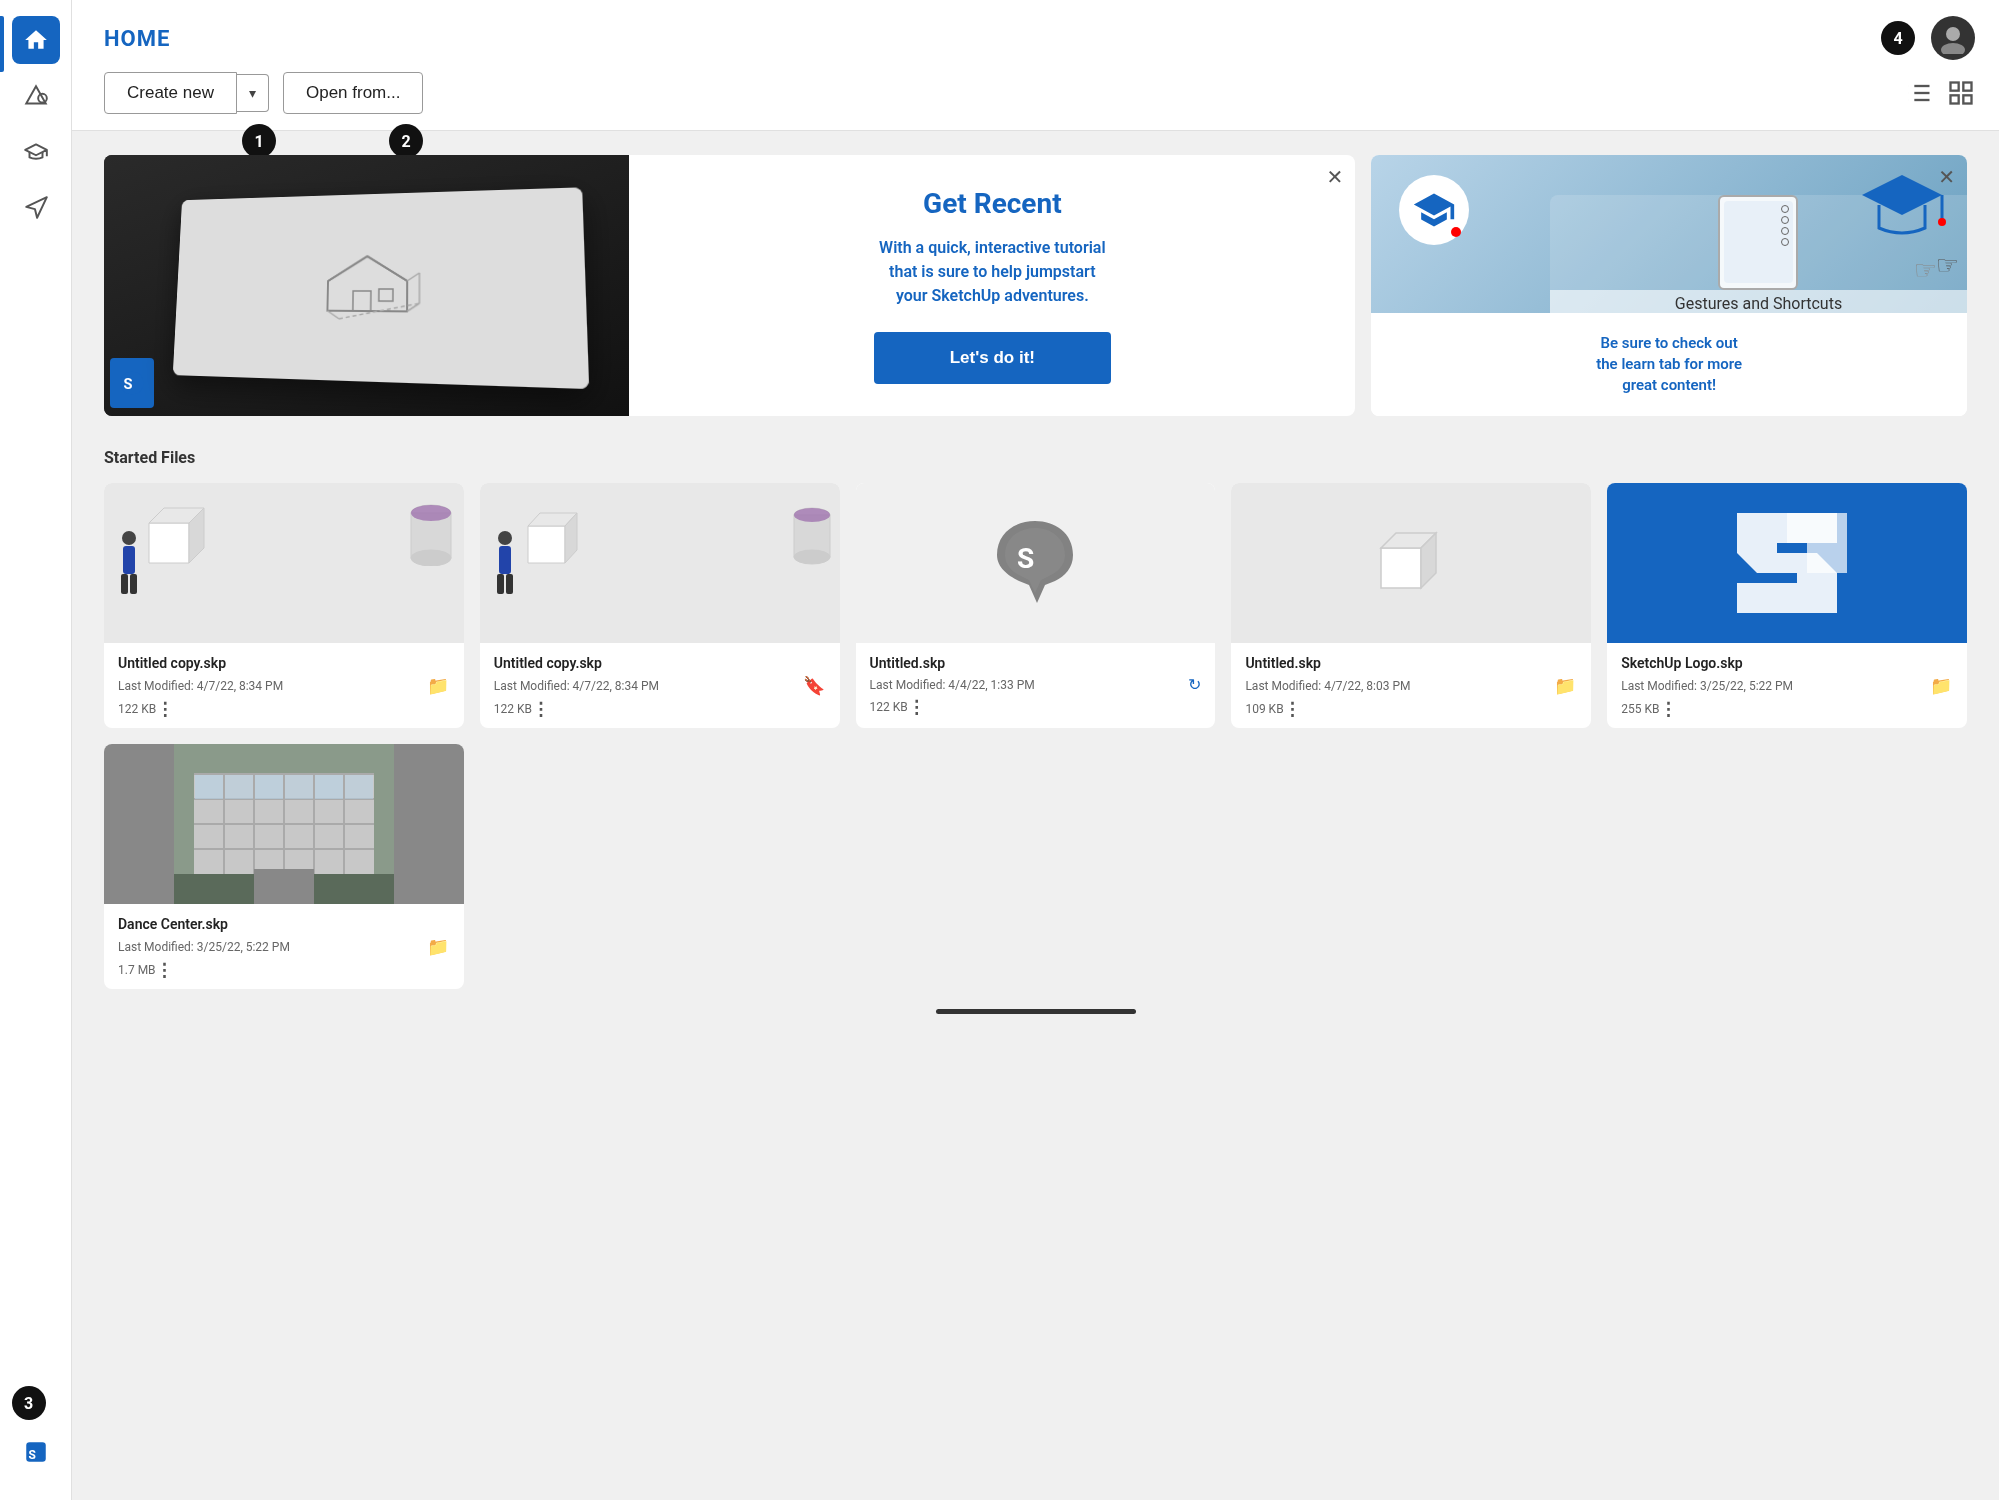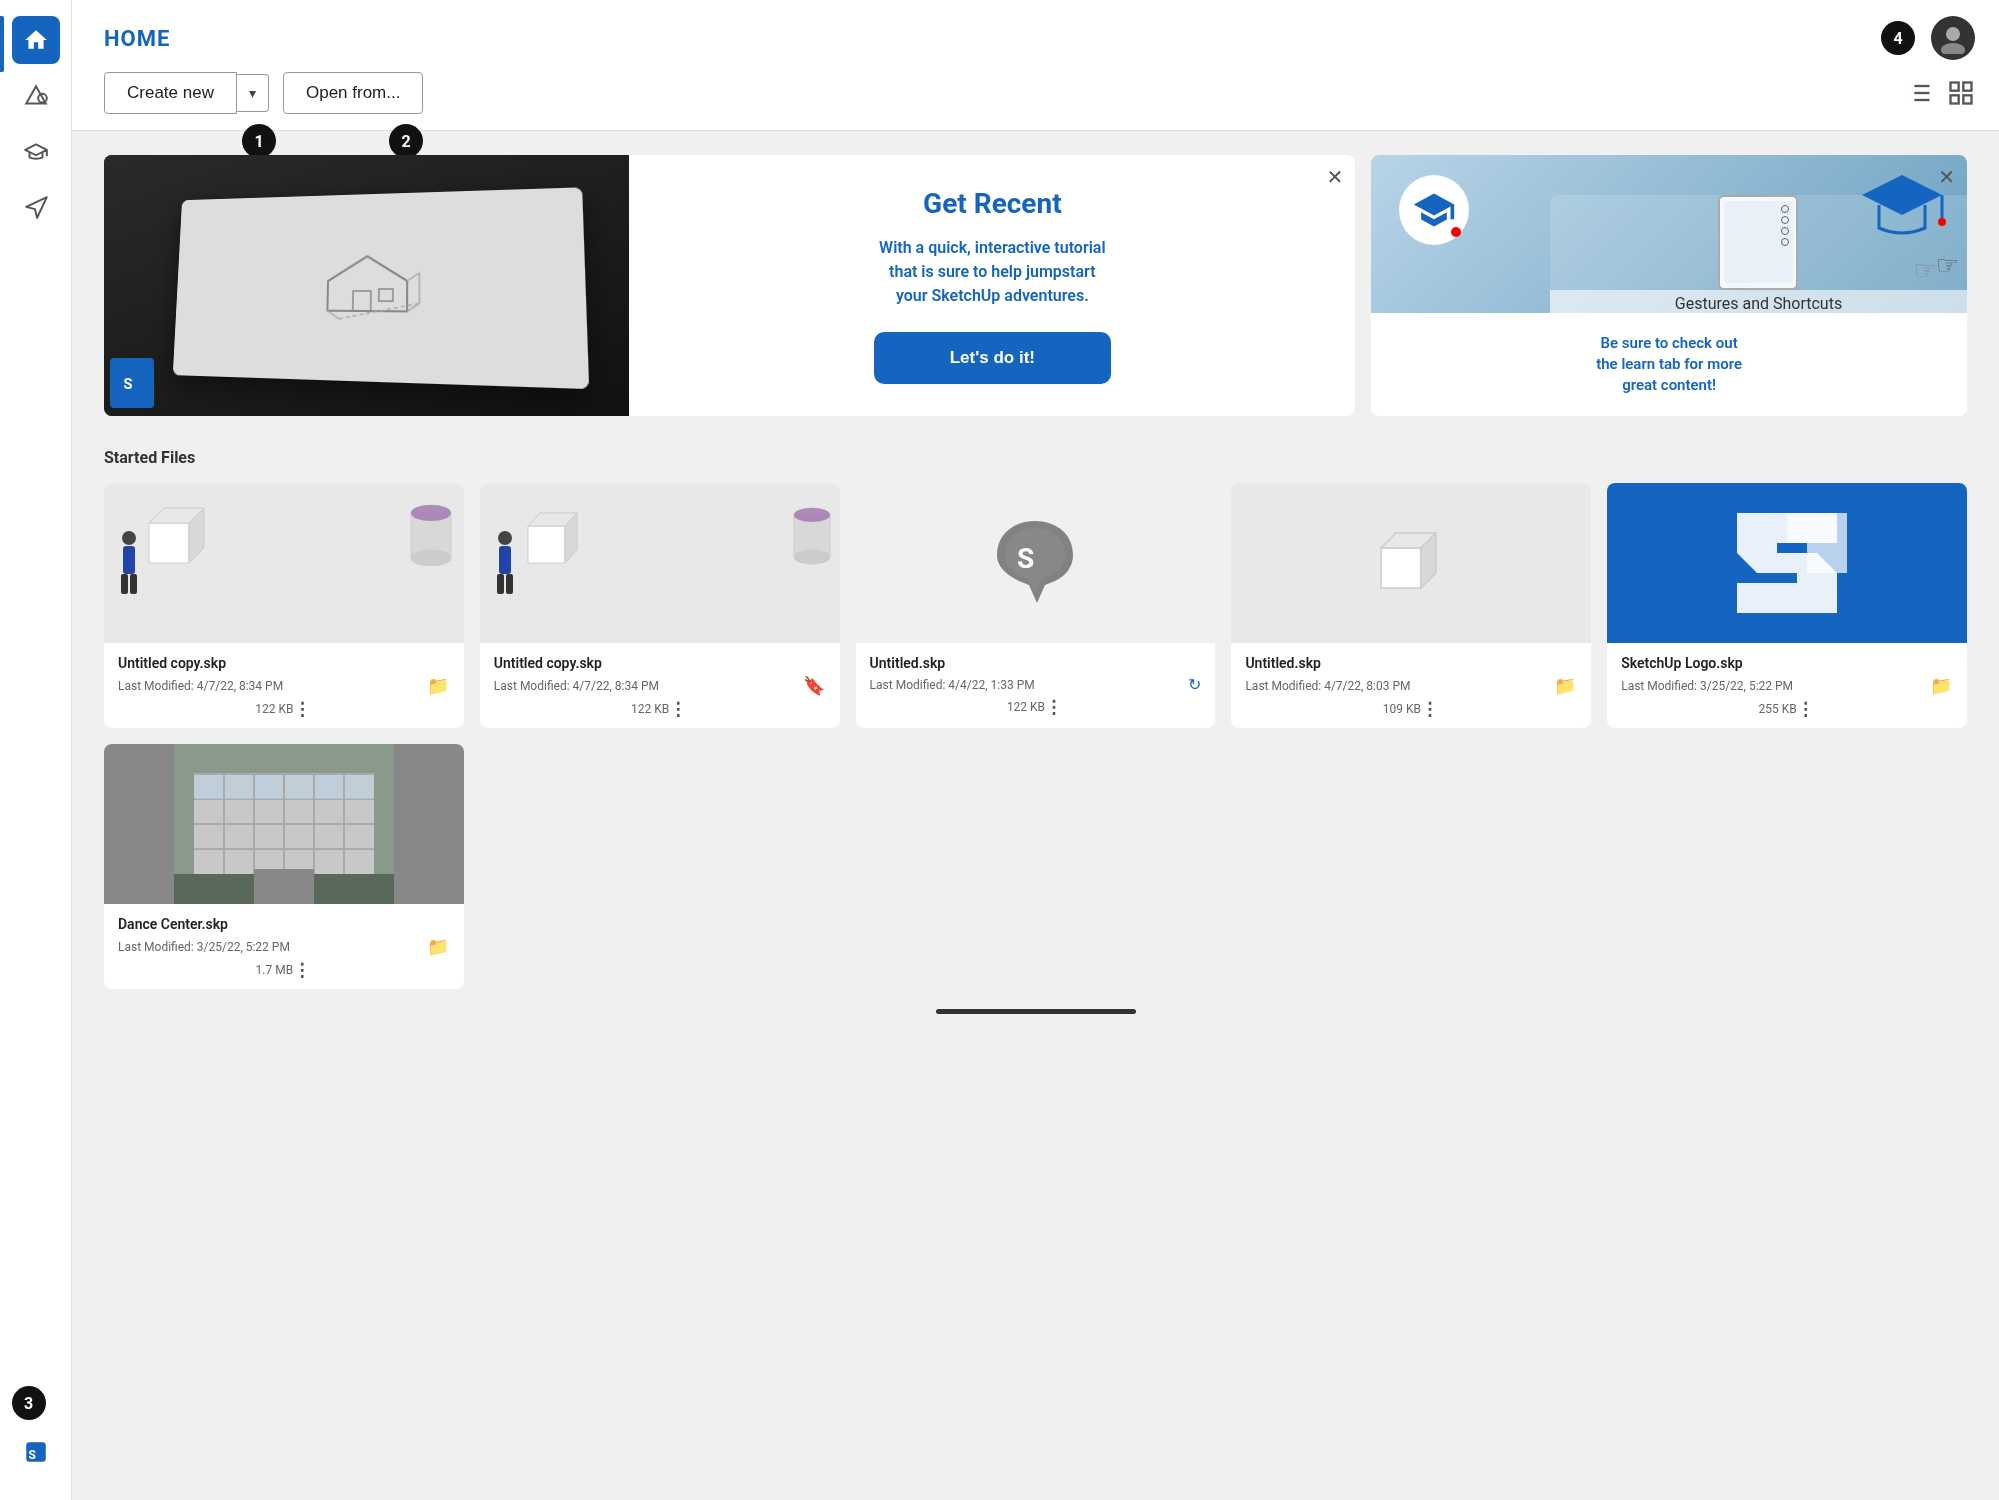--- a/index.html
+++ b/index.html
@@ -208,21 +208,21 @@
       font-weight: 600;
       color: #1565c0;
       margin-bottom: 24px;
       line-height: 1.5;
     }
     .btn-lets-do {
       background: #1565c0;
       color: #fff;
       border: none;
       padding: 16px 76px;
-      border-radius: 10px;
+      border-radius: 4px;
       font-size: 17px;
       font-weight: 600;
       cursor: pointer;
     }
     .close-btn {
       position: absolute;
       top: 10px;
       right: 12px;
       background: none;
       border: none;
@@ -309,21 +309,21 @@
       justify-content: space-between;
       margin-bottom: 4px;
     }
     .file-date {
       font-size: 12px;
       color: #666;
     }
     .file-size-row {
       display: flex;
       align-items: center;
-      justify-content: center;
+      justify-content: flex-start;
     }
     .file-size {
       font-size: 12px;
       color: #666;
     }
     .file-menu-btn {
       cursor: pointer;
       color: #555;
       font-size: 18px;
       font-weight: 700;

